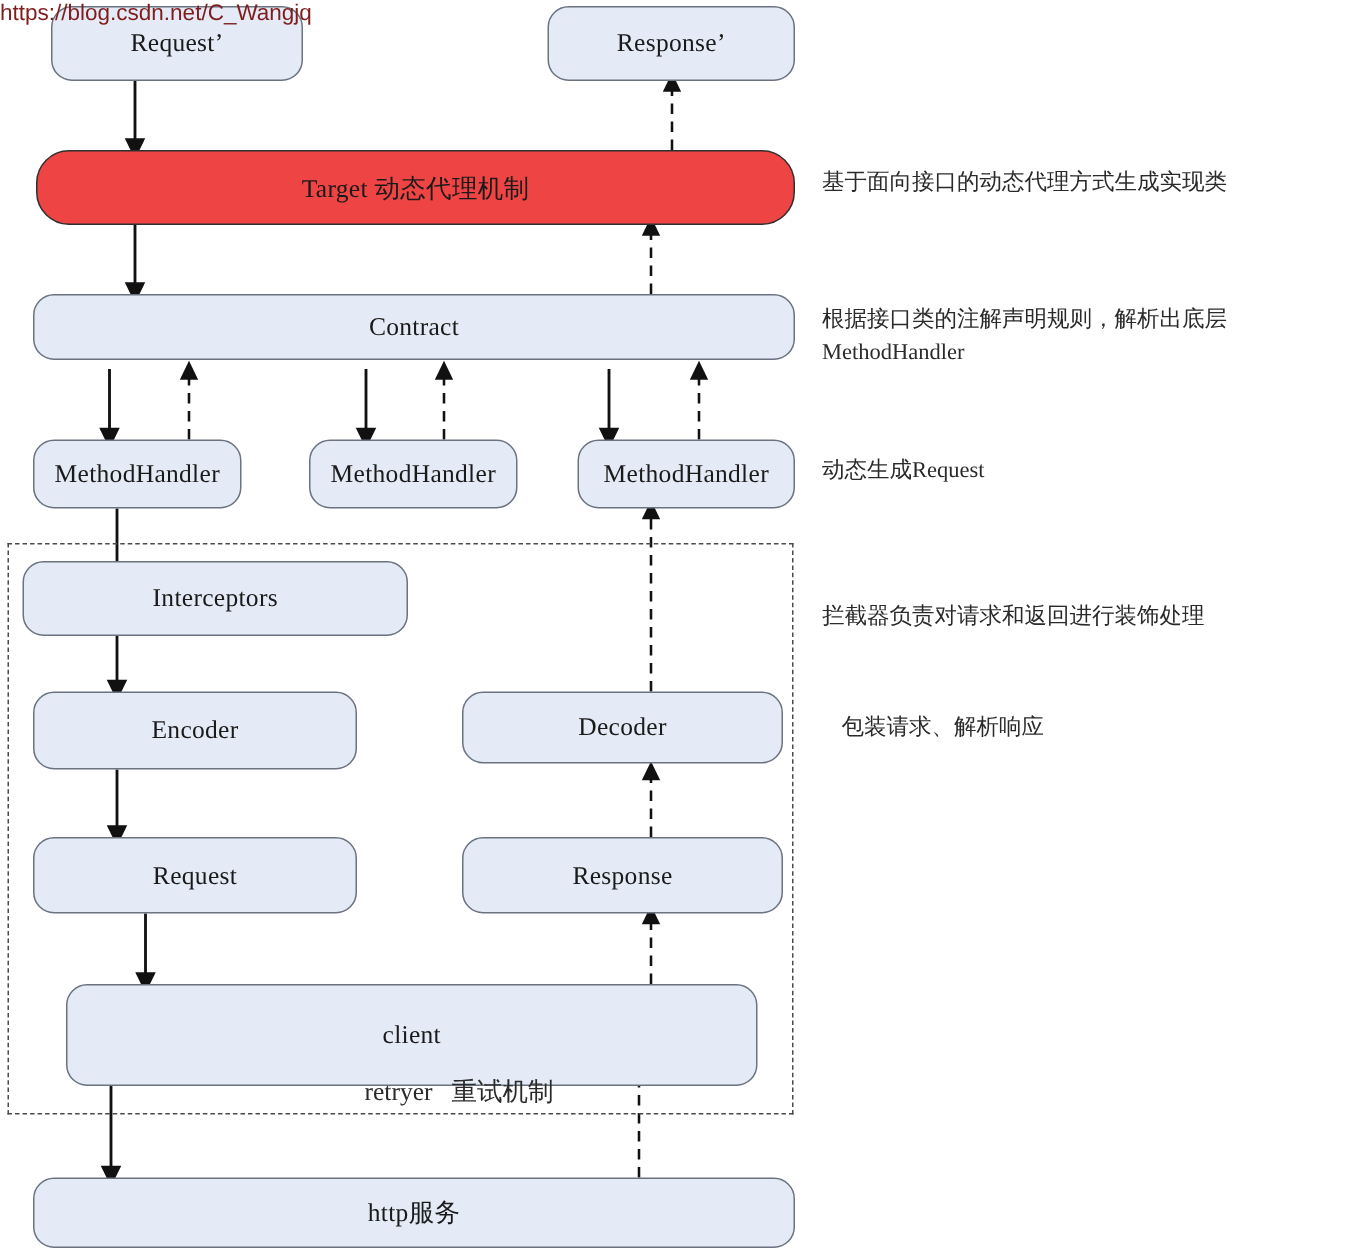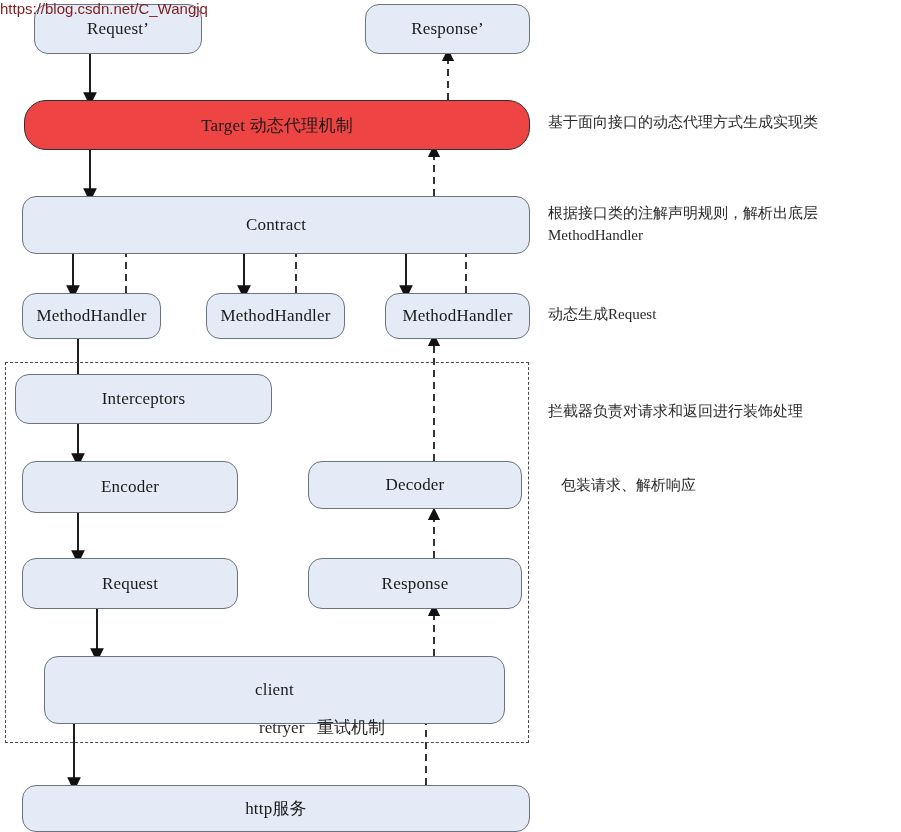--- a/index.html
+++ b/index.html
@@ -113,21 +113,21 @@
   <div id="node-layer">
       <div class="node" style="left: 6px; top: 4px; width: 168px; height: 50px; margin-left: 28px;">
         <span>Request’</span>
       </div>
       <div class="node" style="left: 365px; top: 4px; width: 165px; height: 50px;">
         <span>Response’</span>
       </div>
       <div class="node white" style="left: 24px; top: 100px; width: 506px; height: 50px;">
         <span>Target 动态代理机制</span>
       </div>
-      <div class="node" style="left: 22px; top: 196px; width: 508px; height: 58px;">
+      <div class="node" style="left: 22px; top: 196px; width: 508px; height: 44px;">
         <span>Contract</span>
       </div>
       <div class="node" style="left: 22px; top: 293px; width: 139px; height: 46px;">
         <span>MethodHandler</span>
       </div>
       <div class="node" style="left: 206px; top: 293px; width: 139px; height: 46px;">
         <span>MethodHandler</span>
       </div>
       <div class="node" style="left: 385px; top: 293px; width: 145px; height: 46px;">
         <span>MethodHandler</span>
@@ -149,21 +149,21 @@
       </div>
       <div class="node" style="left: 44px; top: 656px; width: 461px; height: 68px;">
         <span>client</span>
       </div>
       <div class="node" style="left: 22px; top: 785px; width: 508px; height: 47px;">
         <span>http服务</span>
       </div>
     </div>
 
   <div id="inline-label-layer">
-      <div class="freelabel" style="left: 259px; top: 716px; font-family: Liberation Serif, serif;">retryer   重试机制</div>
+      <div class="freelabel" style="left: 243px; top: 716px; font-family: Liberation Serif, serif;">retryer   重试机制</div>
     </div>
 
   <div id="annot-layer">
       <div class="annot" style="left: 548px; top: 112px;">基于面向接口的动态代理方式生成实现类</div>
       <div class="annot" style="left: 548px; top: 203px;">根据接口类的注解声明规则，解析出底层
 MethodHandler</div>
       <div class="annot" style="left: 548px; top: 304px;">动态生成Request</div>
       <div class="annot" style="left: 548px; top: 401px;">拦截器负责对请求和返回进行装饰处理</div>
       <div class="annot" style="left: 561px; top: 475px;">包装请求、解析响应</div>
     </div>

